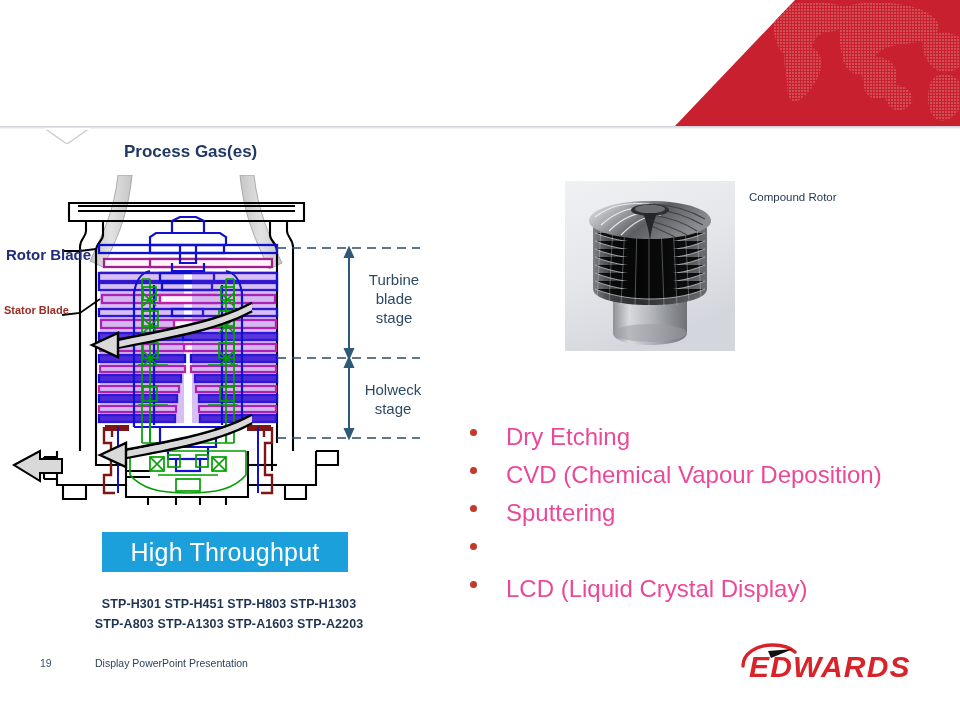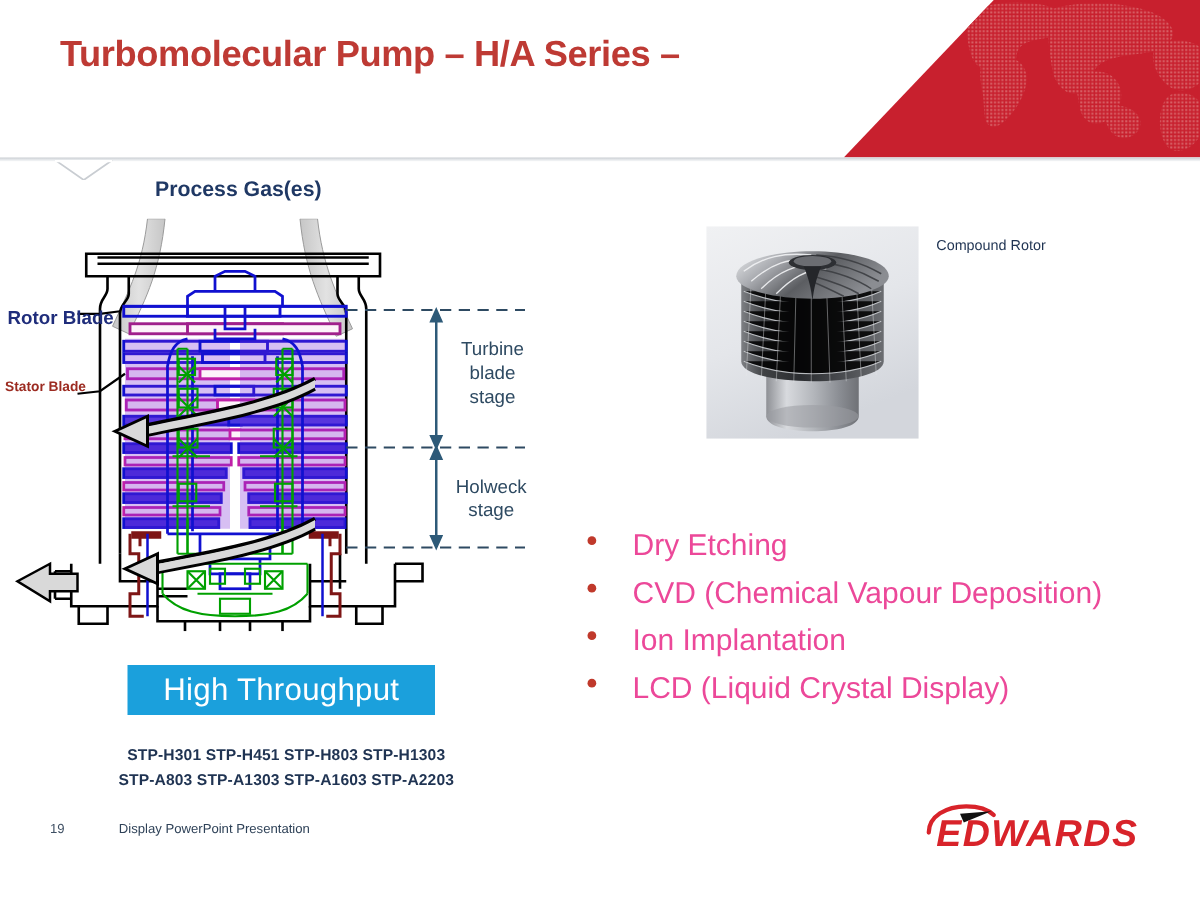--- a/index.html
+++ b/index.html
@@ -127,21 +127,20 @@
         <path fill="url(#dotgrid)" d="M150,8 C162,2 186,0 205,4 C222,8 228,16 221,24 C214,32 196,30 188,36 C180,42 186,50 178,56 C170,62 156,58 150,50 C144,42 140,16 150,8 Z"></path>
         <path fill="url(#dotgrid)" d="M160,46 C172,42 186,46 190,56 C194,66 188,80 180,90 C173,99 166,104 161,100 C156,96 158,84 156,74 C154,64 152,50 160,46 Z"></path>
         <path fill="url(#dotgrid)" d="M215,6 C240,0 272,2 292,10 C310,18 314,30 300,38 C288,45 266,42 252,50 C240,57 244,70 234,74 C224,78 214,68 212,56 C210,42 204,12 215,6 Z"></path>
         <path fill="url(#dotgrid)" d="M236,60 C248,54 262,58 266,70 C270,82 262,94 252,98 C242,102 234,94 233,82 C232,72 228,64 236,60 Z"></path>
         <path fill="url(#dotgrid)" d="M258,86 C268,82 280,88 282,96 C284,104 276,112 266,110 C256,108 250,90 258,86 Z"></path>
         <path fill="url(#dotgrid)" d="M296,36 C314,28 334,34 336,48 C338,62 326,74 312,72 C298,70 286,44 296,36 Z"></path>
         <path fill="url(#dotgrid)" d="M306,76 C320,70 334,80 334,94 C334,110 320,124 308,120 C296,116 294,84 306,76 Z"></path>
       </g>
     </svg>
 
-    <div class="slide-title">Turbomolecular Pump – H/A Series –</div>
   </div>
 
   <div class="divider"></div>
   <svg class="notch" viewBox="0 0 46 16">
     <polygon points="0,0 46,0 23,16" fill="#ffffff" stroke="#c9cdd2" stroke-width="1.4"></polygon>
     <line x1="0" y1="0.7" x2="46" y2="0.7" stroke="#ffffff" stroke-width="2"></line>
   </svg>
 
   <div class="process-gas">Process Gas(es)</div>
 
@@ -419,21 +418,24 @@
     <div class="bullet-row">
       <span class="bullet-dot"></span>
       <span class="bullet-text">Dry Etching</span>
     </div>
     <div class="bullet-row">
       <span class="bullet-dot"></span>
       <span class="bullet-text">CVD (Chemical Vapour Deposition)</span>
     </div>
     <div class="bullet-row">
       <span class="bullet-dot"></span>
-      <span class="bullet-text">Ion Implantation</span>
+      <span class="bullet-text">Sputtering</span>
+    </div>
+    <div class="bullet-row">
+      <span class="bullet-dot"></span>
     </div>
     <div class="bullet-row">
       <span class="bullet-dot"></span>
       <span class="bullet-text">LCD (Liquid Crystal Display)</span>
     </div>
   </div>
 
   <div class="footer-page">19</div>
   <div class="footer-text">Display PowerPoint Presentation</div>
 

